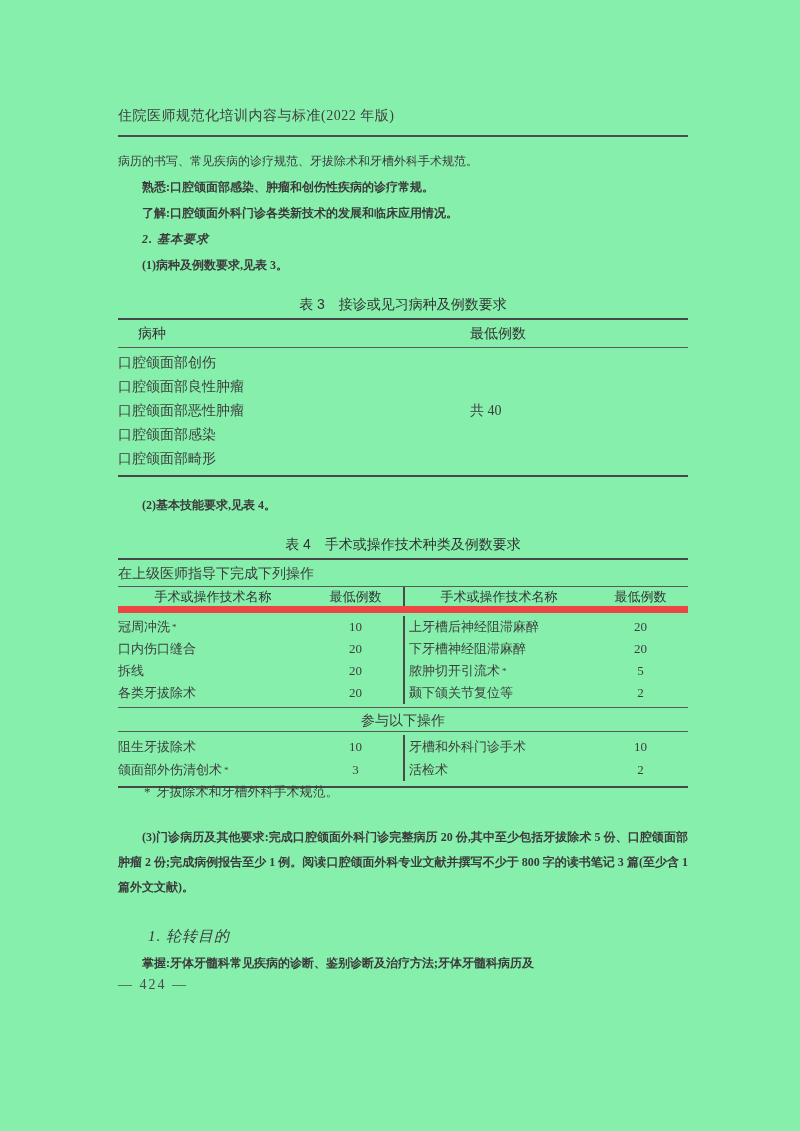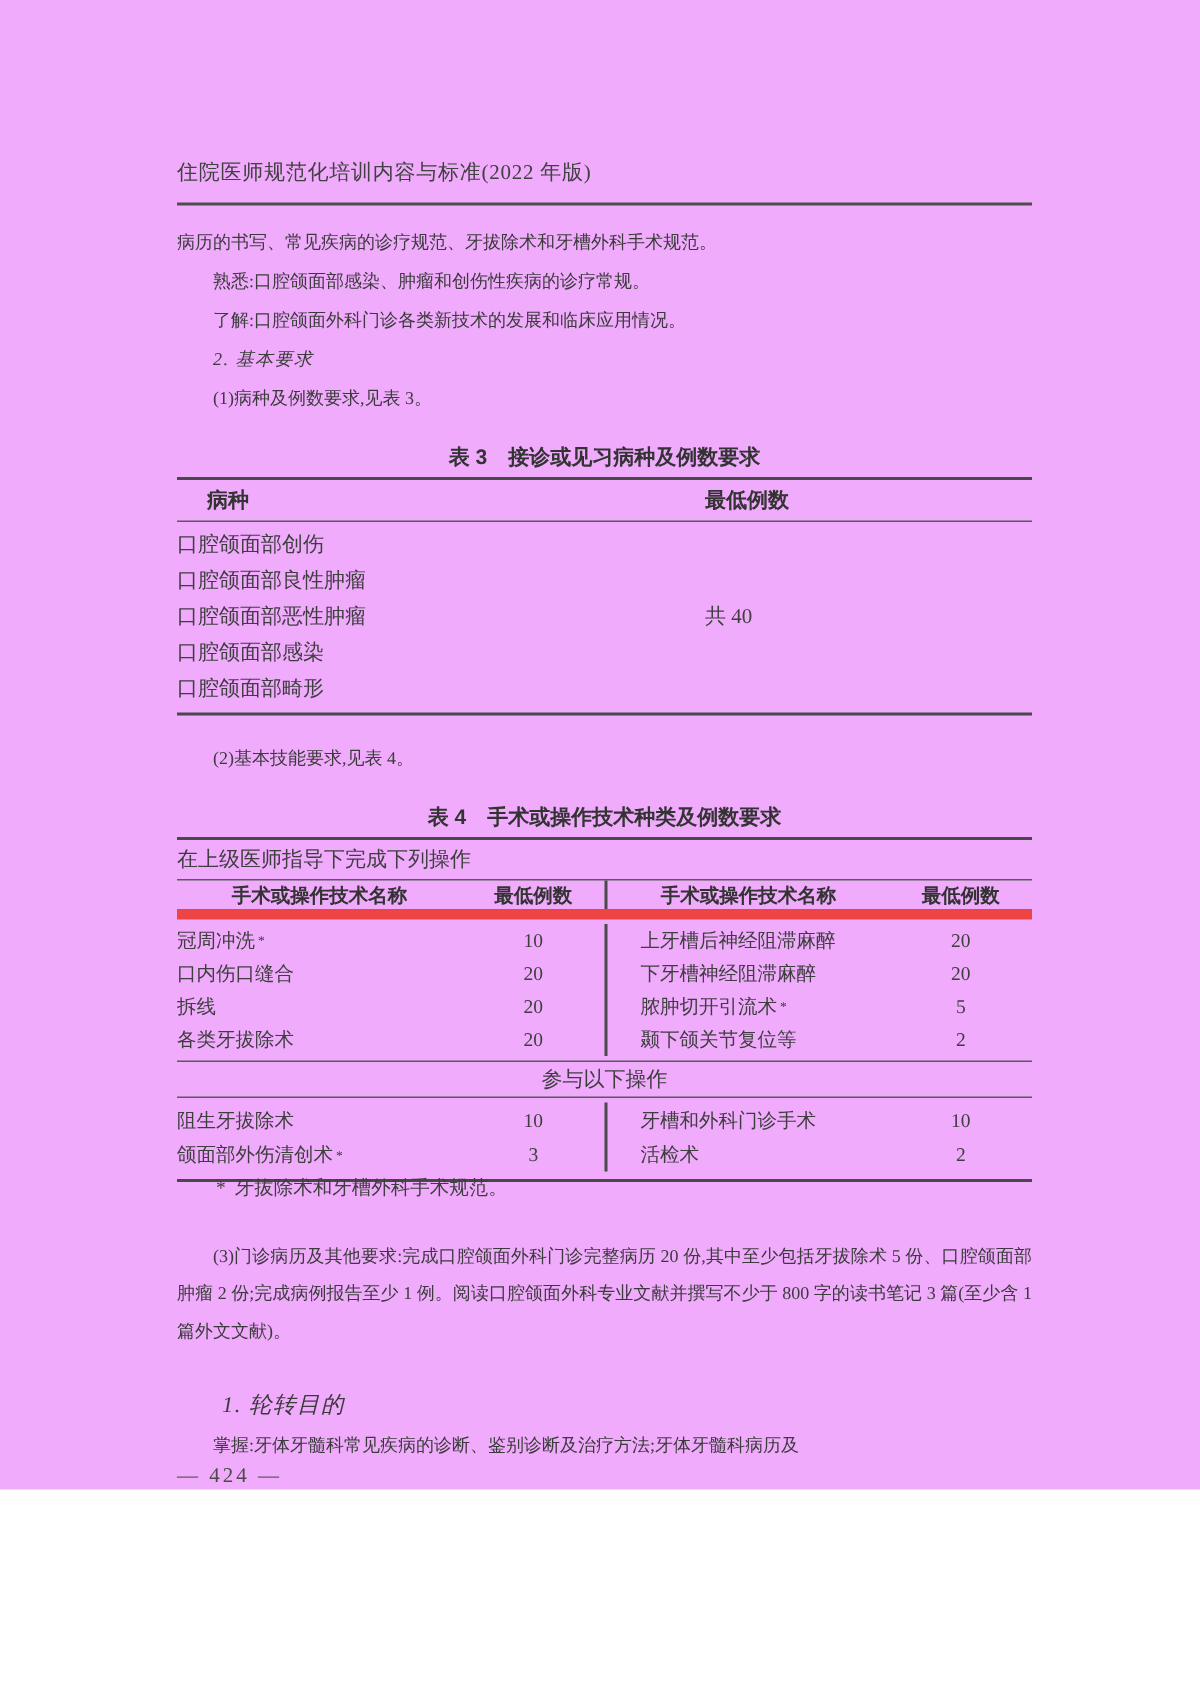--- a/index.html
+++ b/index.html
@@ -2,35 +2,35 @@
 <html><head>
 <meta charset="utf-8">
 <style>
   * { margin:0; padding:0; box-sizing:border-box; }
   html,body { width:800px; height:1131px; }
   body {
     background:#ffffff;
     font-family:"Liberation Serif","DejaVu Serif",serif;
     color:#3b3b3b;
   }
-  .page { position:relative; width:800px; height:993px; background:#f0abfc; overflow:hidden; }
+  .page { position:relative; width:800px; height:1131px; background:#86efac; overflow:hidden; }
   .content { position:absolute; left:118px; top:0; width:570px; height:1131px; }
   .abs { position:absolute; left:0; right:0; }
 
   
   .pg-header {
     top:106px; font-size:14px; line-height:20px; letter-spacing:.5px;
     padding-bottom:9px; border-bottom:2px solid #4e4e4e; color:#414141;
   }
 
   
   .bodytext { font-size:12px; line-height:26px; text-align:justify; }
-  .indent { text-indent:2em; }
+  .indent { text-indent:2em;font-weight:bold; }
   .kaiti { font-style:italic; letter-spacing:1px; }
-  .heiti { font-family:"Liberation Sans","DejaVu Sans",sans-serif; font-weight:bold; color:#333; }
+  .heiti { font-family:"Liberation Sans","DejaVu Sans",sans-serif; font-weight:normal; color:#333; }
 
   .intro { top:148px; }
 
   
   .tbl-title { text-align:center; font-size:14px; line-height:20px; }
   .tbl-title .gap { display:inline-block; width:1em; }
   .t3-title { top:294px; }
   .t4-title { top:534px; }
 
   
@@ -50,21 +50,21 @@
   .t4-span2 { height:25px; line-height:25px; text-align:center; font-size:14px; border-top:1px solid #5a5a5a; border-bottom:1px solid #5a5a5a; }
   .t4-grid { display:grid; grid-template-columns:190px 95px 190px 95px; }
   .t4-grid > span { height:100%; display:flex; align-items:center; }
   .t4-head { height:26px; border-bottom:7px solid #ef4444; font-size:13px; }
   .t4-head .hc { justify-content:center; }
   .t4-row { height:22px; }
   .t4-sec2 .t4-row { height:23px; }
   .t4-sec1 { padding:3px 0; }
   .t4-sec2 { padding:3px 0 5px 0; }
   .t4 .v { justify-content:center; }
-  .t4 .rn { padding-left:22px; }
+  .t4 .rn { padding-left:4px; }
   .t4 .vdiv { border-left:2px solid #4a4a4a; }
   sup.star { font-size:9px; line-height:0; margin-left:2px; color:#3e3e3e; }
 
   .footnote { top:783px; font-size:13px; padding-left:26px; color:#3e3e3e; }
   .footnote .fn-marker { margin-right:6px; }
 
   .records { top:825px; line-height:25px; }
 
   .sec2-heading { top:903px; font-size:15px; text-indent:2em; }
   .sec2-sub { top:927px; font-size:15px; text-indent:2em; }

